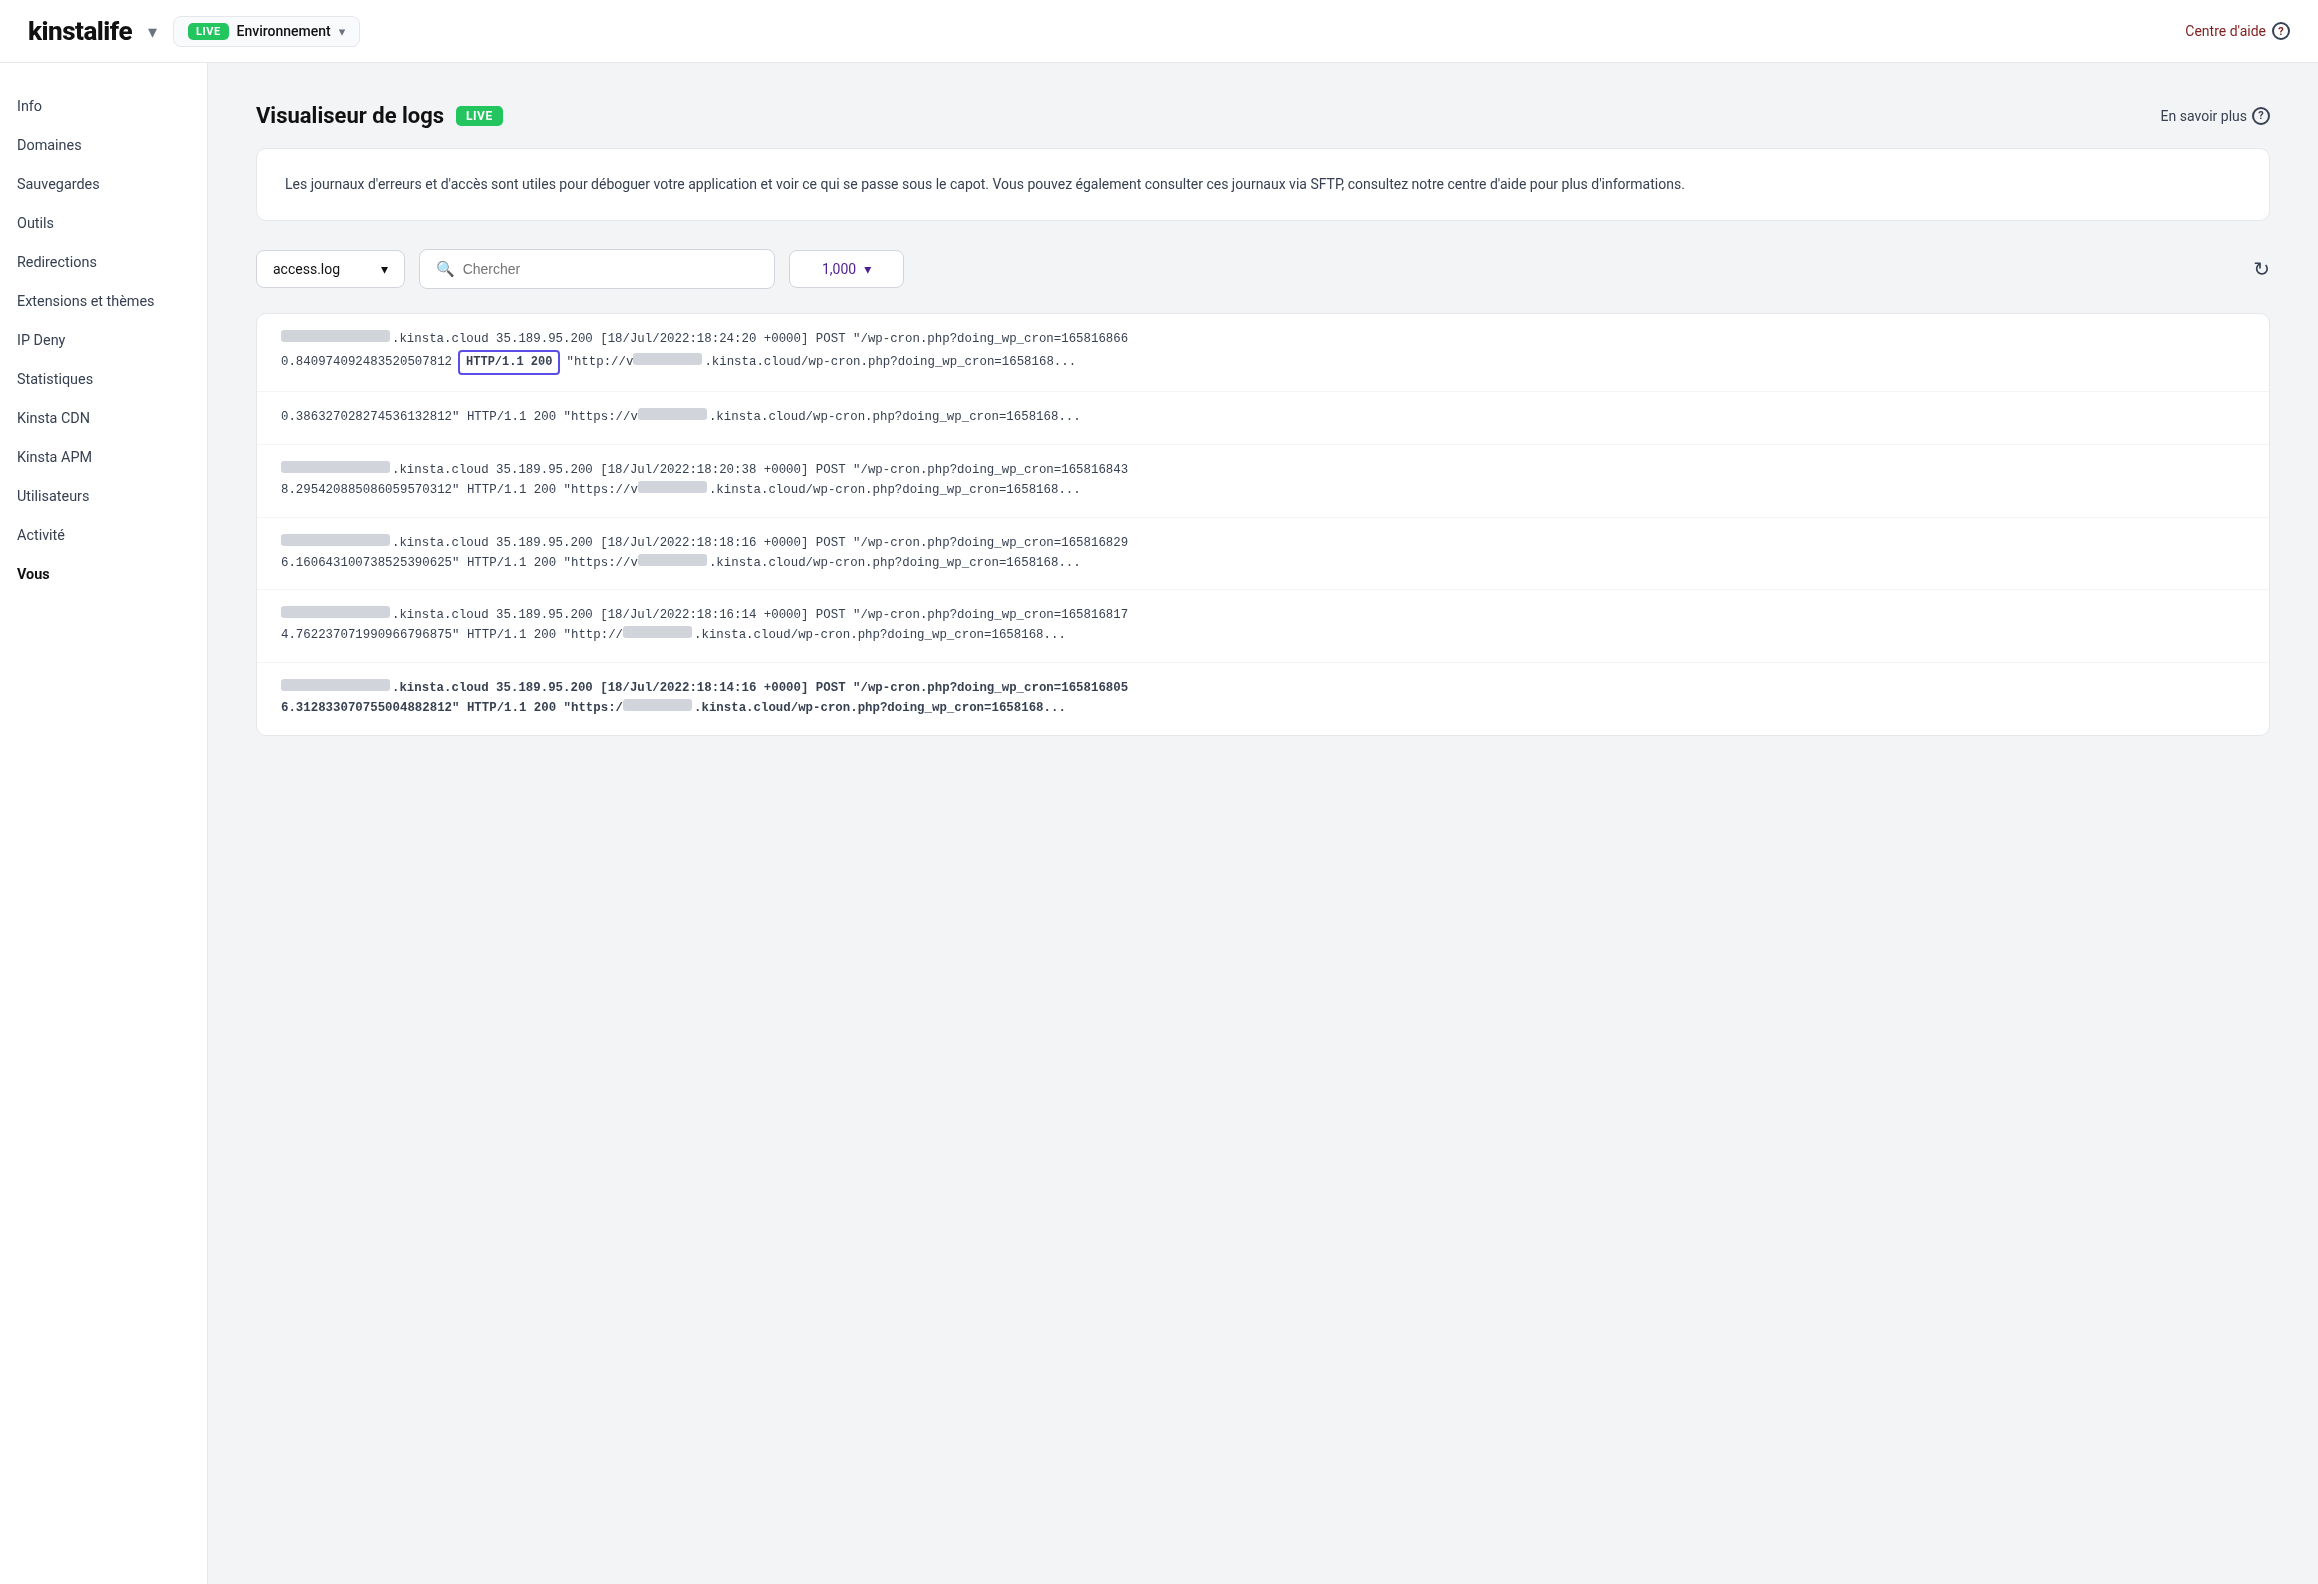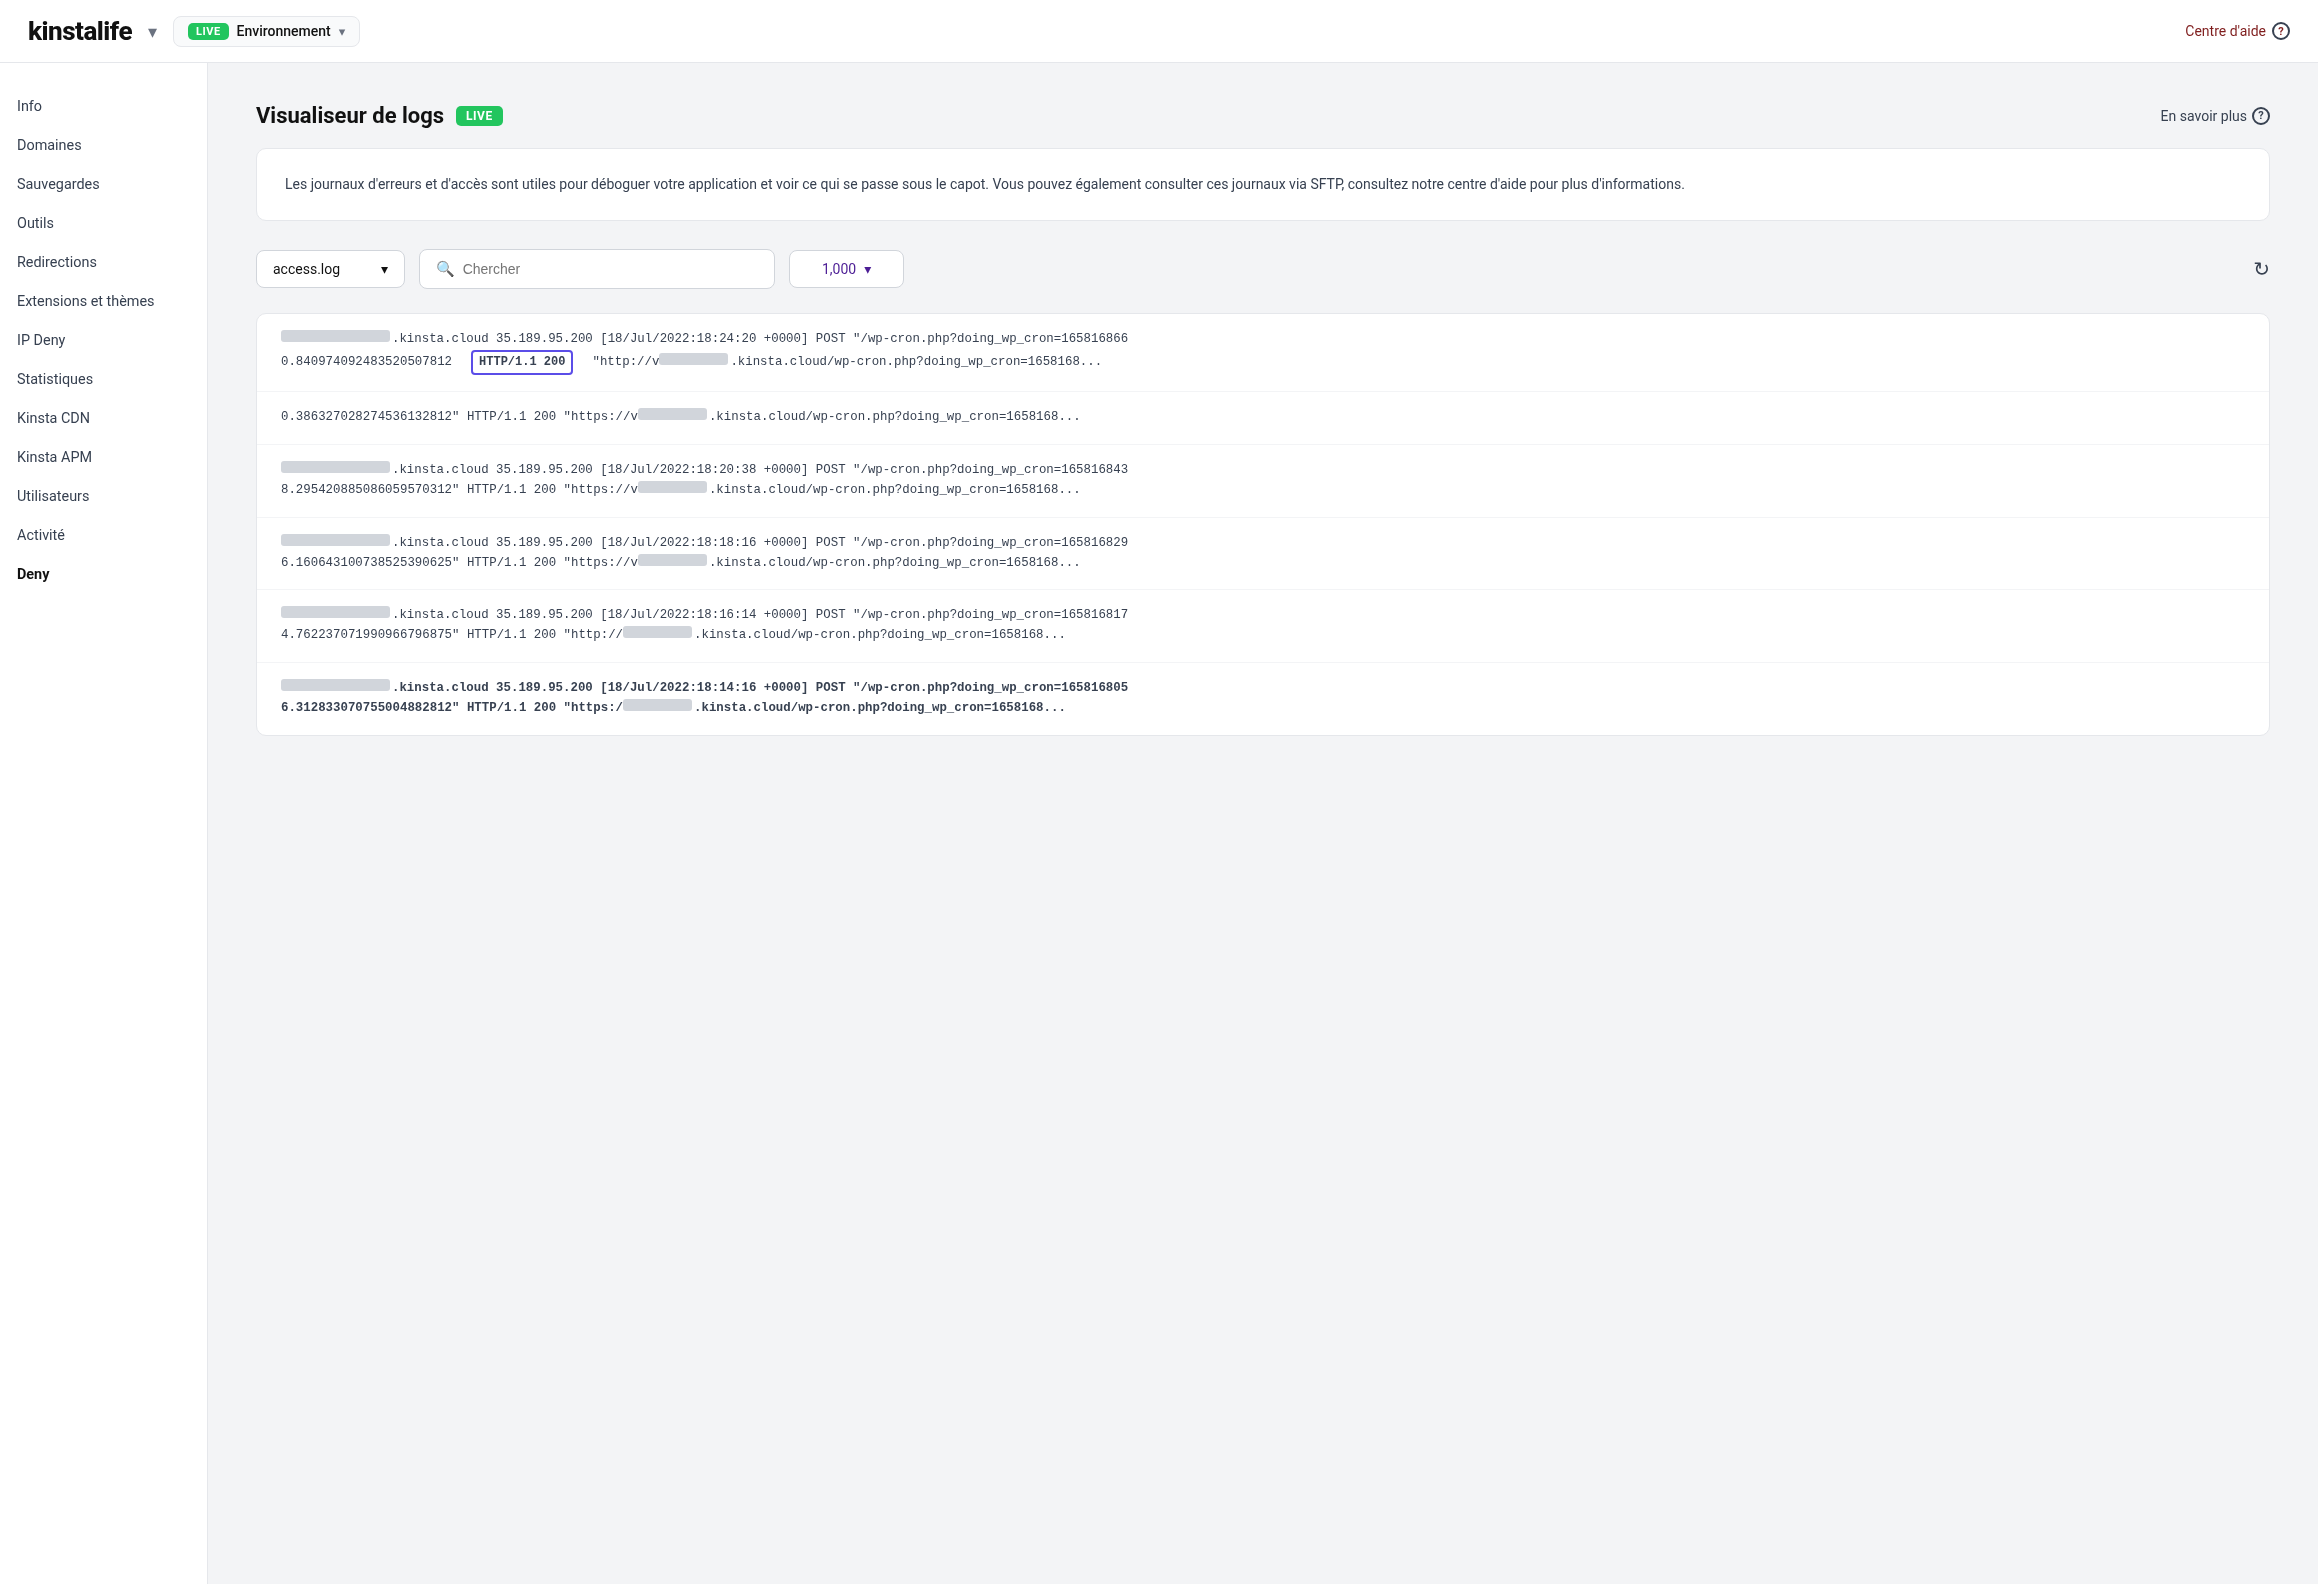--- a/index.html
+++ b/index.html
@@ -266,21 +266,21 @@
       margin-right: 2px;
     }
     .http-badge {
       display: inline-block;
       border: 2px solid #5b4de8;
       border-radius: 4px;
       padding: 1px 6px;
       color: #374151;
       font-size: 12px;
       font-weight: 600;
-      margin: 0 19px;
+      margin: 0 6px;
       background: #fff;
     }
   </style>
 </head>
 <body>
 
 <nav class="topnav">
   <div class="topnav-left">
     <span class="logo">kinstalife</span>
     <span class="logo-chevron">▾</span>
@@ -304,21 +304,21 @@
     <a class="sidebar-item">Sauvegardes</a>
     <a class="sidebar-item">Outils</a>
     <a class="sidebar-item">Redirections</a>
     <a class="sidebar-item">Extensions et thèmes</a>
     <a class="sidebar-item">IP Deny</a>
     <a class="sidebar-item">Statistiques</a>
     <a class="sidebar-item">Kinsta CDN</a>
     <a class="sidebar-item">Kinsta APM</a>
     <a class="sidebar-item">Utilisateurs</a>
     <a class="sidebar-item">Activité</a>
-    <a class="sidebar-item active">Deny</a>
+    <a class="sidebar-item active">Vous</a>
   </aside>
 
   <main class="main">
 
     <div class="page-header">
       <div class="page-title-row">
         <h1 class="page-title">Visualiseur de logs</h1>
         <span class="live-badge-header">LIVE</span>
       </div>
       <div class="learn-more">

